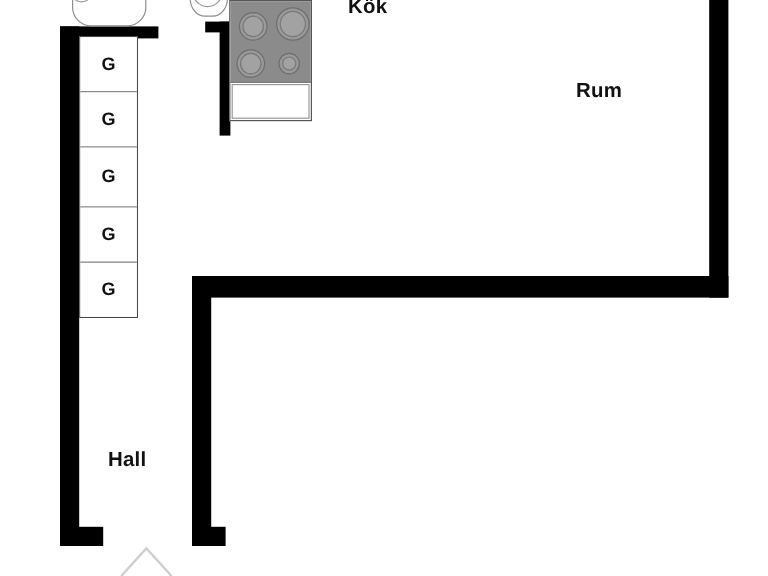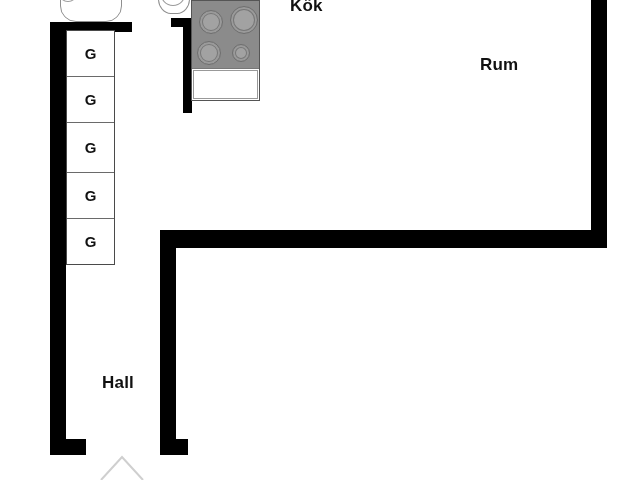--- a/index.html
+++ b/index.html
@@ -204,16 +204,16 @@
       <div class="burner b-sm br"></div>
     </div>
     <div class="oven"></div>
   </div>
 
   <svg class="door-swing" viewBox="0 0 44 26">
     <polyline points="1,25 22,2 43,25" fill="none" stroke="#cfcfcf" stroke-width="2"></polyline>
   </svg>
 
   <div class="room-label" style="left:290px; top:-4px;">Kök</div>
-  <div class="room-label" style="left:480px; top:55px;">Rum</div>
-  <div class="room-label" style="left:102px; top:373px;">Hall</div>
+  <div class="room-label" style="left:480px; top:66px;">Rum</div>
+  <div class="room-label" style="left:90px; top:373px;">Hall</div>
 
 </div>
 
 </body></html>

